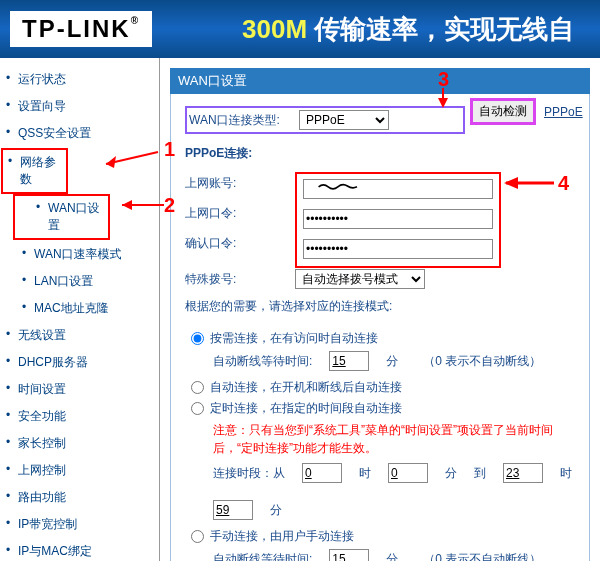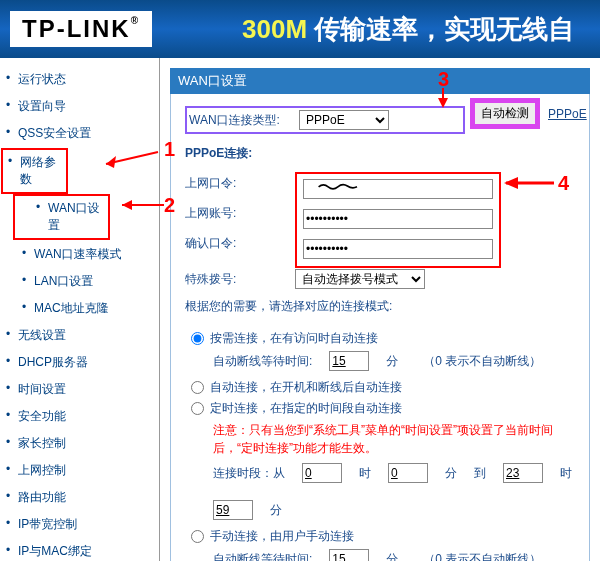--- a/index.html
+++ b/index.html
@@ -19,21 +19,21 @@
 .hl1 { outline: 2px solid red; outline-offset: -1px; }
 .hl2 { outline: 2px solid red; outline-offset: -1px; }
 .main { flex: 1; padding: 10px 0 0 10px; overflow: hidden; }
 .panel-title { background: #2a7ac0; color: #fff; padding: 4px 8px; font-size: 13px; width: 420px; }
 .panel-body { border: 1px solid #a0c0e0; width: 420px; padding: 12px 14px; background: #fff; border-top: none; }
 .row { display: flex; align-items: center; margin-bottom: 8px; min-height: 22px; }
 .row-label { color: #1a4a8a; width: 110px; }
 .row-label.bold { font-weight: bold; }
 select, input[type=text], input[type=password] { border: 1px solid #888; background: #fff; padding: 1px 2px; font-size: 12px; height: 20px; }
 .wan-select { width: 90px; }
-.btn-small { border: 5px solid #d946ef; background: #eee; padding: 2px 6px; cursor: pointer; font-size: 12px; }
+.btn-small { border: 3px solid #d946ef; background: #eee; padding: 2px 6px; cursor: pointer; font-size: 12px; }
 .link-text { color: #1a4a8a; margin-left: 8px; text-decoration: underline; cursor: pointer; }
 .red-box { border: 2px solid #8b5cf6; padding: 2px; }
 .cred-input { width: 190px; }
 .dial-select { width: 130px; margin-left: 0; }
 .note { color: #1a4a8a; margin: 6px 0 15px 0; }
 .radio-row { display: flex; align-items: center; margin-bottom: 4px; padding-left: 6px; }
 .radio-row label { color: #1a4a8a; margin-left: 6px; }
 .indent { padding-left: 28px; color: #1a4a8a; margin-bottom: 8px; display: flex; align-items: center; flex-wrap: wrap; gap: 17px; }
 .indent input[type=text] { width: 40px; text-align: left; text-decoration: underline; }
 .remark { color: red; margin-left: 28px; font-size: 12px; line-height: 1.5; margin-bottom: 6px; }
@@ -89,24 +89,24 @@
         <span class="link-text">PPPoE</span>
       </div>
 
       <div class="row" style="margin-top:8px;">
           <span class="row-label bold">PPPoE连接:</span>
         </div>
 
       <div style="display:flex;">
         <div style="width:110px;">
           <div class="row">
+              <span class="row-label">上网账号:</span>
+            </div>
+          <div class="row">
               <span class="row-label">上网口令:</span>
-            </div>
-          <div class="row">
-              <span class="row-label">上网账号:</span>
             </div>
           <div class="row">
               <span class="row-label">确认口令:</span>
             </div>
         </div>
         <div class="cred-box" style="position:relative;">
           <div class="row" style="position:relative;">
               <input type="text" class="cred-input" style="">
             <svg class="scrib" style="left:8px;top:4px;" viewBox="0 0 60 10">
                 <path d="M2 6 Q8 1 14 6 T26 6 T38 5 T50 6" stroke="#000" stroke-width="2" fill="none"></path>

